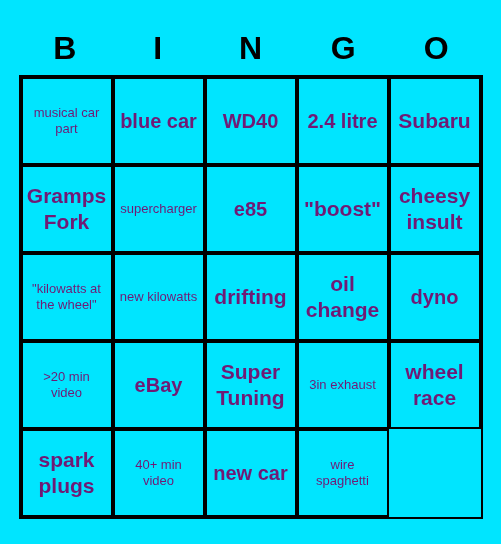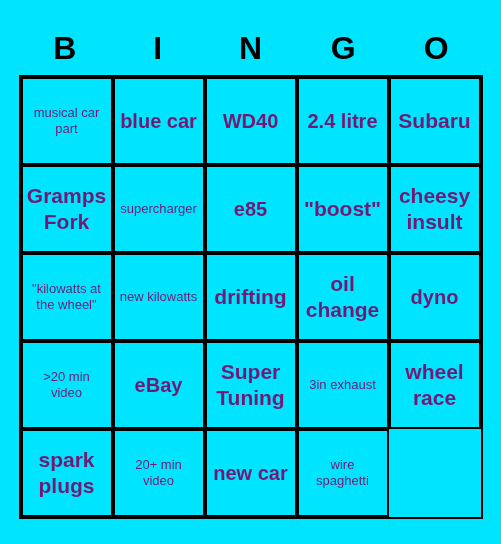--- a/index.html
+++ b/index.html
@@ -85,17 +85,17 @@
       <div class="bingo-cell">new kilowatts</div>
       <div class="bingo-cell medium-text">drifting</div>
       <div class="bingo-cell medium-text">oil change</div>
       <div class="bingo-cell large-text">dyno</div>
       <div class="bingo-cell">&gt;20 min video</div>
       <div class="bingo-cell large-text">eBay</div>
       <div class="bingo-cell medium-text">Super Tuning</div>
       <div class="bingo-cell">3in exhaust</div>
       <div class="bingo-cell medium-text">wheel race</div>
       <div class="bingo-cell medium-text">spark plugs</div>
-      <div class="bingo-cell">20+ min video</div>
+      <div class="bingo-cell">40+ min video</div>
       <div class="bingo-cell large-text">new car</div>
       <div class="bingo-cell">wire spaghetti</div>
     </div>
 </div>
 
 </body></html>

